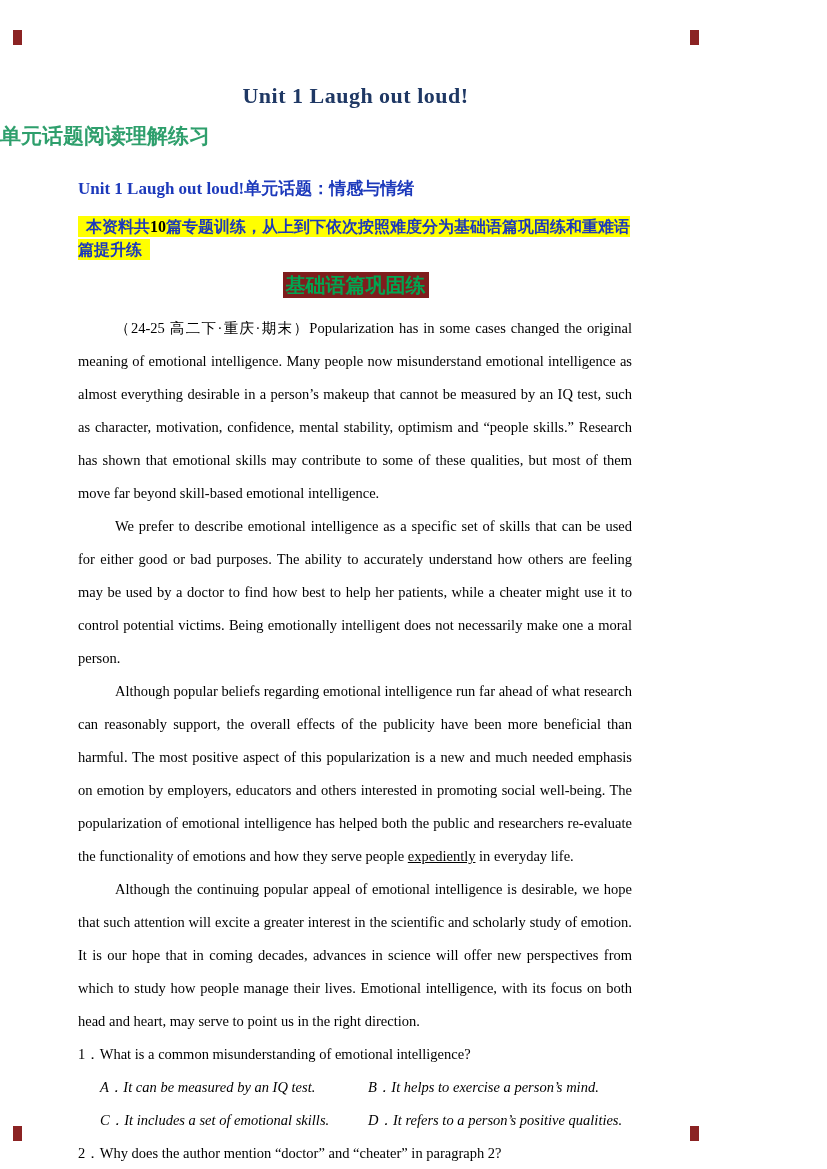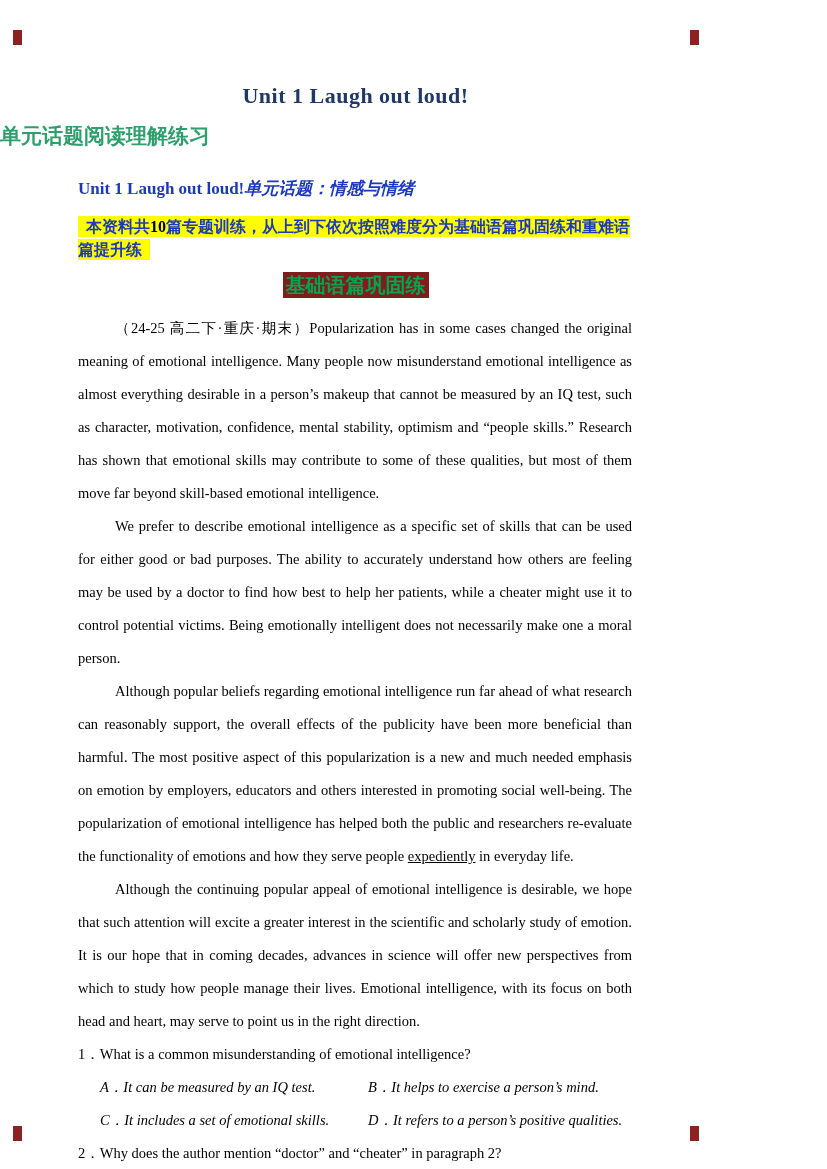--- a/index.html
+++ b/index.html
@@ -37,21 +37,21 @@
     font-size: 21px;
     font-weight: bold;
     color: #2E9F6C;
   }
   .topic-line {
     margin: 27px 79px 0 78px;
     font-size: 17px;
     font-weight: bold;
     color: #1C39BB;
   }
-  .topic-line .cjk { font-style: italic; }
+  .topic-line .cjk { }
   .notice-line { margin: 15px 79px 0 78px; font-size: 16px; line-height: 23px; }
   .notice-line .hl {
     background: #FFFF00;
     font-weight: bold;
     color: #1C39BB;
     padding: 2px 8px;
   }
   .notice-line .num { color: #000000; }
   .section-heading { margin-top: 11px; text-align: center; }
   .section-heading .hl {

